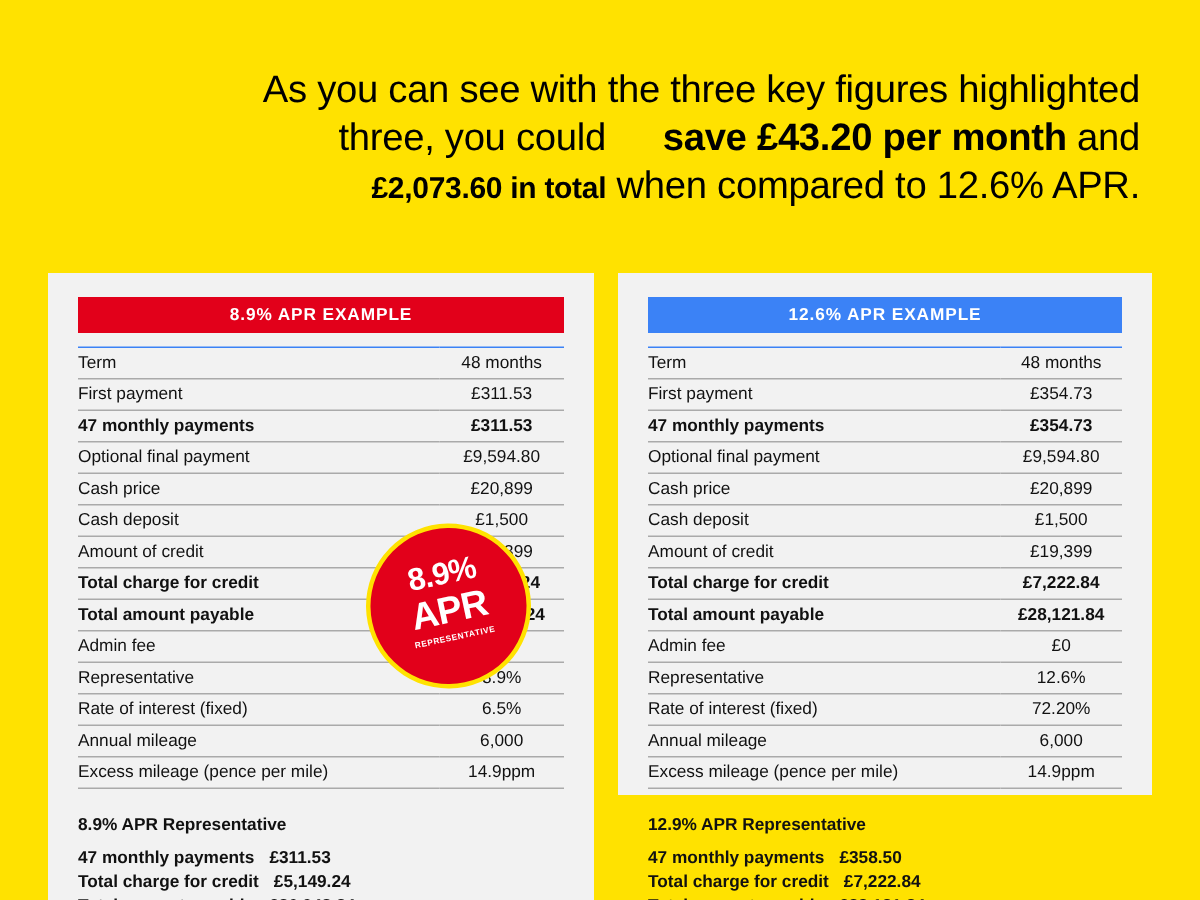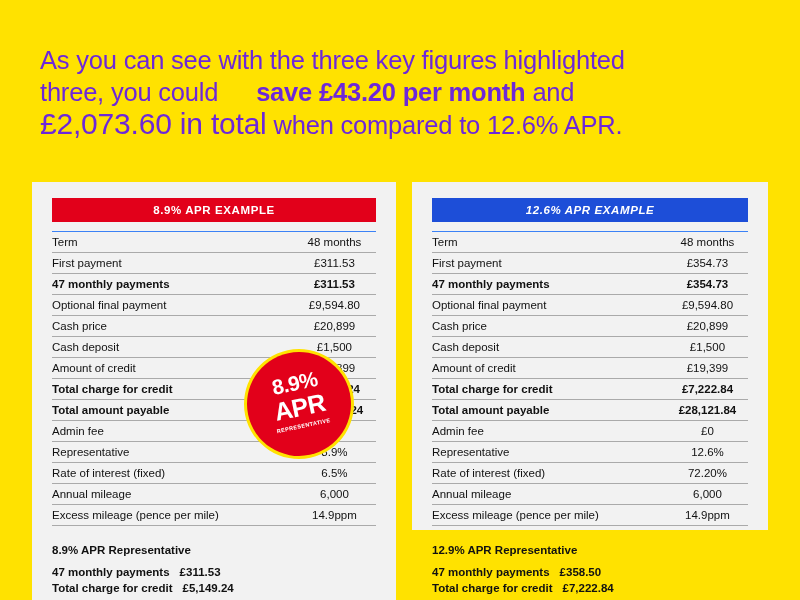--- a/index.html
+++ b/index.html
@@ -14,34 +14,34 @@
     overflow: hidden;
     position: relative;
   }
 
   
   .headline {
     position: absolute;
     left: 40px;
     top: 44px;
     width: 720px;
-    text-align: left;
+    text-align: right;
     font-size: 25.5px;
     line-height: 32px;
-    color: #6d28d9;
+    color: #000000;
     font-weight: normal;
     letter-spacing: -0.2px;
   }
   .headline b {
     font-weight: bold;
     margin-left: 31px;
   }
   .headline .big {
-    font-weight: normal;
-    font-size: 30px;
+    font-weight: bold;
+    font-size: 20px;
   }
 
   
   .panel {
     position: absolute;
     top: 182px;
     background: #f2f2f2;
     box-sizing: border-box;
     padding: 16px 20px 18px 20px;
   }
@@ -62,23 +62,22 @@
     font-weight: bold;
     letter-spacing: 0.6px;
     padding: 6px 0 6px 0;
     margin-bottom: 9px;
   }
   .title-red {
     background: #e2001a;
     color: #ffffff;
   }
   .title-grey {
-    background: #1d4ed8;
+    background: #3b82f6;
     color: #ffffff;
-    font-style: italic;
   }
 
   table.figures {
     width: 100%;
     border-collapse: collapse;
     font-size: 11.5px;
     color: #111111;
   }
   table.figures td {
     border-bottom: 1px solid #aaaaaa;

